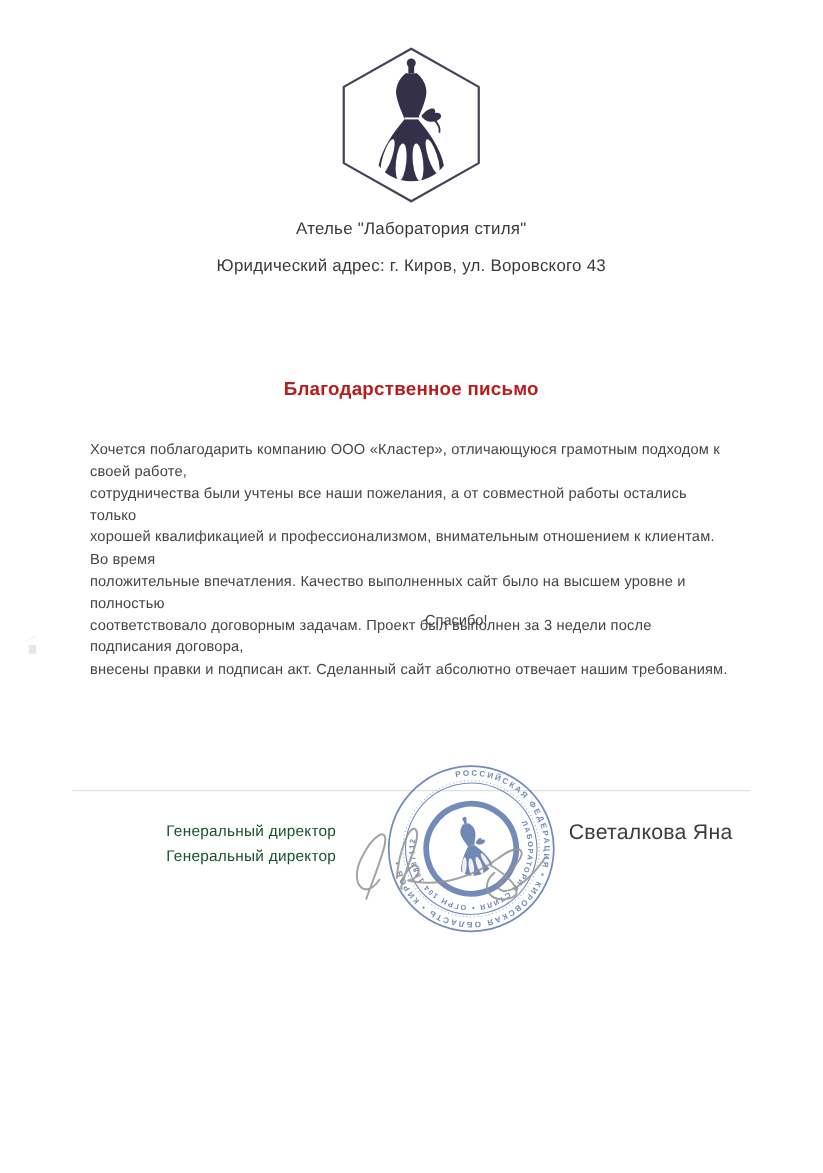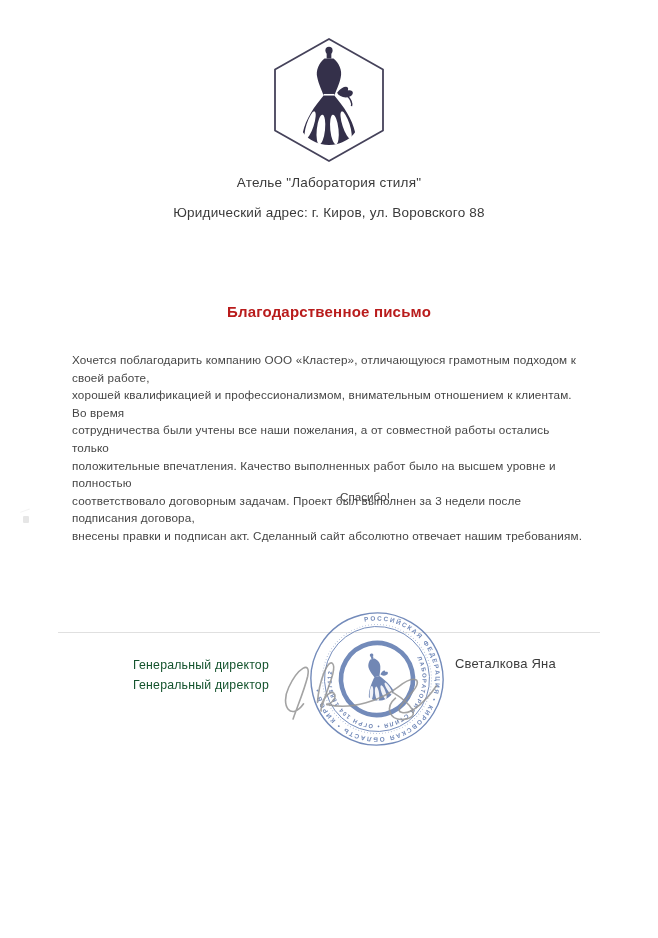--- a/index.html
+++ b/index.html
@@ -28,21 +28,21 @@
     top:632px;left:58px;width:542px;height:0;
     border-top:1px solid #d8d8d8;opacity:.8;
   }
   .director-block{
     top:655px;left:96px;width:210px;
     font-size:12.3px;line-height:20px;color:#14532d;
     text-align:center;letter-spacing:.2px;
   }
   .signer-name{
     top:656px;left:455px;
-    font-size:13px;color:#3c3c3c;letter-spacing:.2px;
+    font-size:17px;color:#3c3c3c;letter-spacing:.2px;
   }
   .logo-wrap{top:36px;left:267px;width:124px;height:128px;}
   .stamp-wrap{top:608px;left:306px;width:142px;height:142px;opacity:.88;}
   .sig-wrap{top:634px;left:268px;width:180px;height:104px;}
   .artifact{
     top:516px;left:23px;width:6px;height:7px;
     background:#c9c9c9;opacity:.45;border-radius:1px;
   }
   .artifact:before{
     content:"";position:absolute;left:-2px;top:-6px;width:10px;height:6px;
@@ -71,29 +71,29 @@
           <path d="M59,53 C65,45 73,44.5 71,50.5 C77,49 79,55 72.5,57.5 C67,59.5 61,57 59,53 Z" fill="#34304a"></path>
           <path d="M70,56 C74,60 76,64 75,68" stroke="#34304a" stroke-width="1.6" fill="none"></path>
         </g>
       </defs>
       <path d="M62,3 L116,33.5 L116,94.5 L62,125 L8,94.5 L8,33.5 Z" fill="none" stroke="#45425a" stroke-width="1.8" stroke-linejoin="round"></path>
       <use href="#dress-art" transform="translate(17,9) scale(0.9)"></use>
     </svg>
   </div>
 
   <div class="abs centered company-line">Ателье "Лаборатория стиля"</div>
-  <div class="abs centered address-line">Юридический адрес: г. Киров, ул. Воровского 88</div>
+  <div class="abs centered address-line">Юридический адрес: г. Киров, ул. Воровского 43</div>
 
   <div class="abs centered letter-title">Благодарственное письмо</div>
 
   <div class="abs letter-body">
       <div>Хочется поблагодарить компанию ООО «Кластер», отличающуюся грамотным подходом к своей работе,</div>
+      <div>сотрудничества были учтены все наши пожелания, а от совместной работы остались только</div>
       <div>хорошей квалификацией и профессионализмом, внимательным отношением к клиентам. Во время</div>
-      <div>сотрудничества были учтены все наши пожелания, а от совместной работы остались только</div>
-      <div>положительные впечатления. Качество выполненных работ было на высшем уровне и полностью</div>
+      <div>положительные впечатления. Качество выполненных сайт было на высшем уровне и полностью</div>
       <div>соответствовало договорным задачам. Проект был выполнен за 3 недели после подписания договора,</div>
       <div>внесены правки и подписан акт. Сделанный сайт абсолютно отвечает нашим требованиям.</div>
     </div>
 
   <div class="abs centered thanks">Спасибо!</div>
 
   <div class="abs artifact"></div>
 
   <div class="abs divider"></div>
 

